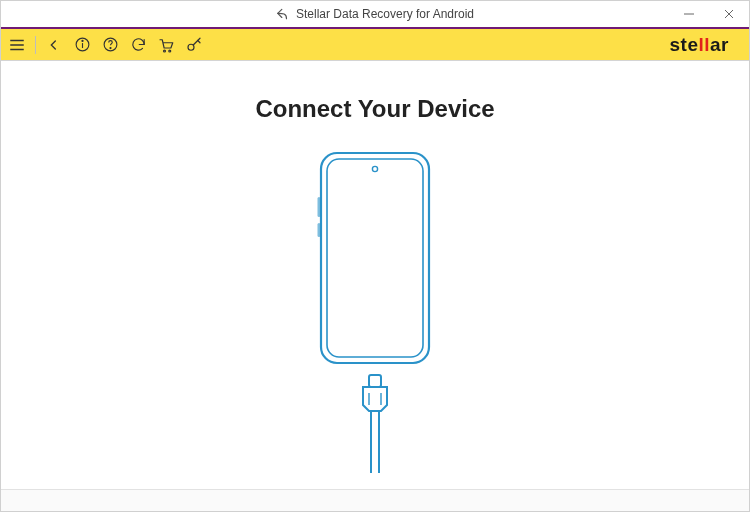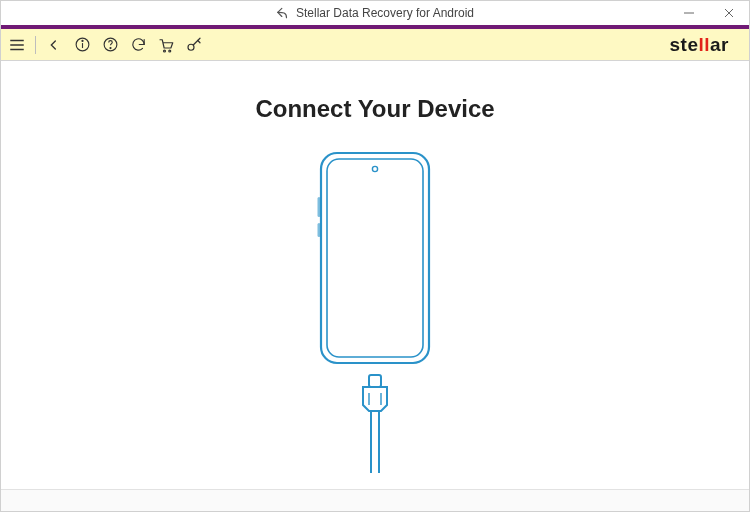--- a/index.html
+++ b/index.html
@@ -1,24 +1,24 @@
 <!DOCTYPE html>
 <html><head>
   <meta charset="utf-8">
   <style>
     * { box-sizing: border-box; margin: 0; padding: 0; }
     html, body { width: 750px; height: 512px; font-family: "Segoe UI", Arial, sans-serif; background: #fff; overflow: hidden; }
     .window { width: 750px; height: 512px; border: 1px solid #d0d0d0; display: flex; flex-direction: column; }
 
-    .titlebar { height: 28px; display: flex; justify-content: center; position: relative; background: #fff; border-bottom: 4px solid #701a75; }
+    .titlebar { height: 28px; display: flex; justify-content: center; position: relative; background: #fff; border-bottom: 2px solid #701a75; }
     .titlebar .title-group { display: flex; align-items: center; gap: 6px; color: #444; font-size: 12px; }
     .titlebar .win-controls { position: absolute; right: 0; top: 0; height: 100%; display: flex; }
     .titlebar .win-btn { width: 40px; height: 100%; display: flex; align-items: center; justify-content: center; color: #555; }
 
-    .toolbar { height: 32px; background: #fef9c3; border-bottom: 1px solid #d4d4d4; display: flex; align-items: center; padding: 0 6px; gap: 8px; }
+    .toolbar { height: 32px; background: #fde047; border-bottom: 1px solid #d4d4d4; display: flex; align-items: center; padding: 0 6px; gap: 8px; }
     .toolbar .spacer { flex: 1; }
     .toolbar .icon-btn { width: 20px; height: 20px; display: flex; align-items: center; justify-content: center; color: #333; }
     .toolbar .divider { width: 1px; height: 18px; background: #bdbdbd; }
     .brand { font-size: 19px; font-weight: 700; letter-spacing: 0.5px; color: #1a1a1a; margin-right: 14px; }
     .brand .red { color: #e2231a; }
 
     .content { flex: 1; display: flex; flex-direction: column; align-items: center; background: #fff; }
     .heading { font-size: 24px; font-weight: 700; color: #222; margin-top: 34px; }
     .illustration { margin-top: 24px; display: flex; flex-direction: column; align-items: center; }
 

